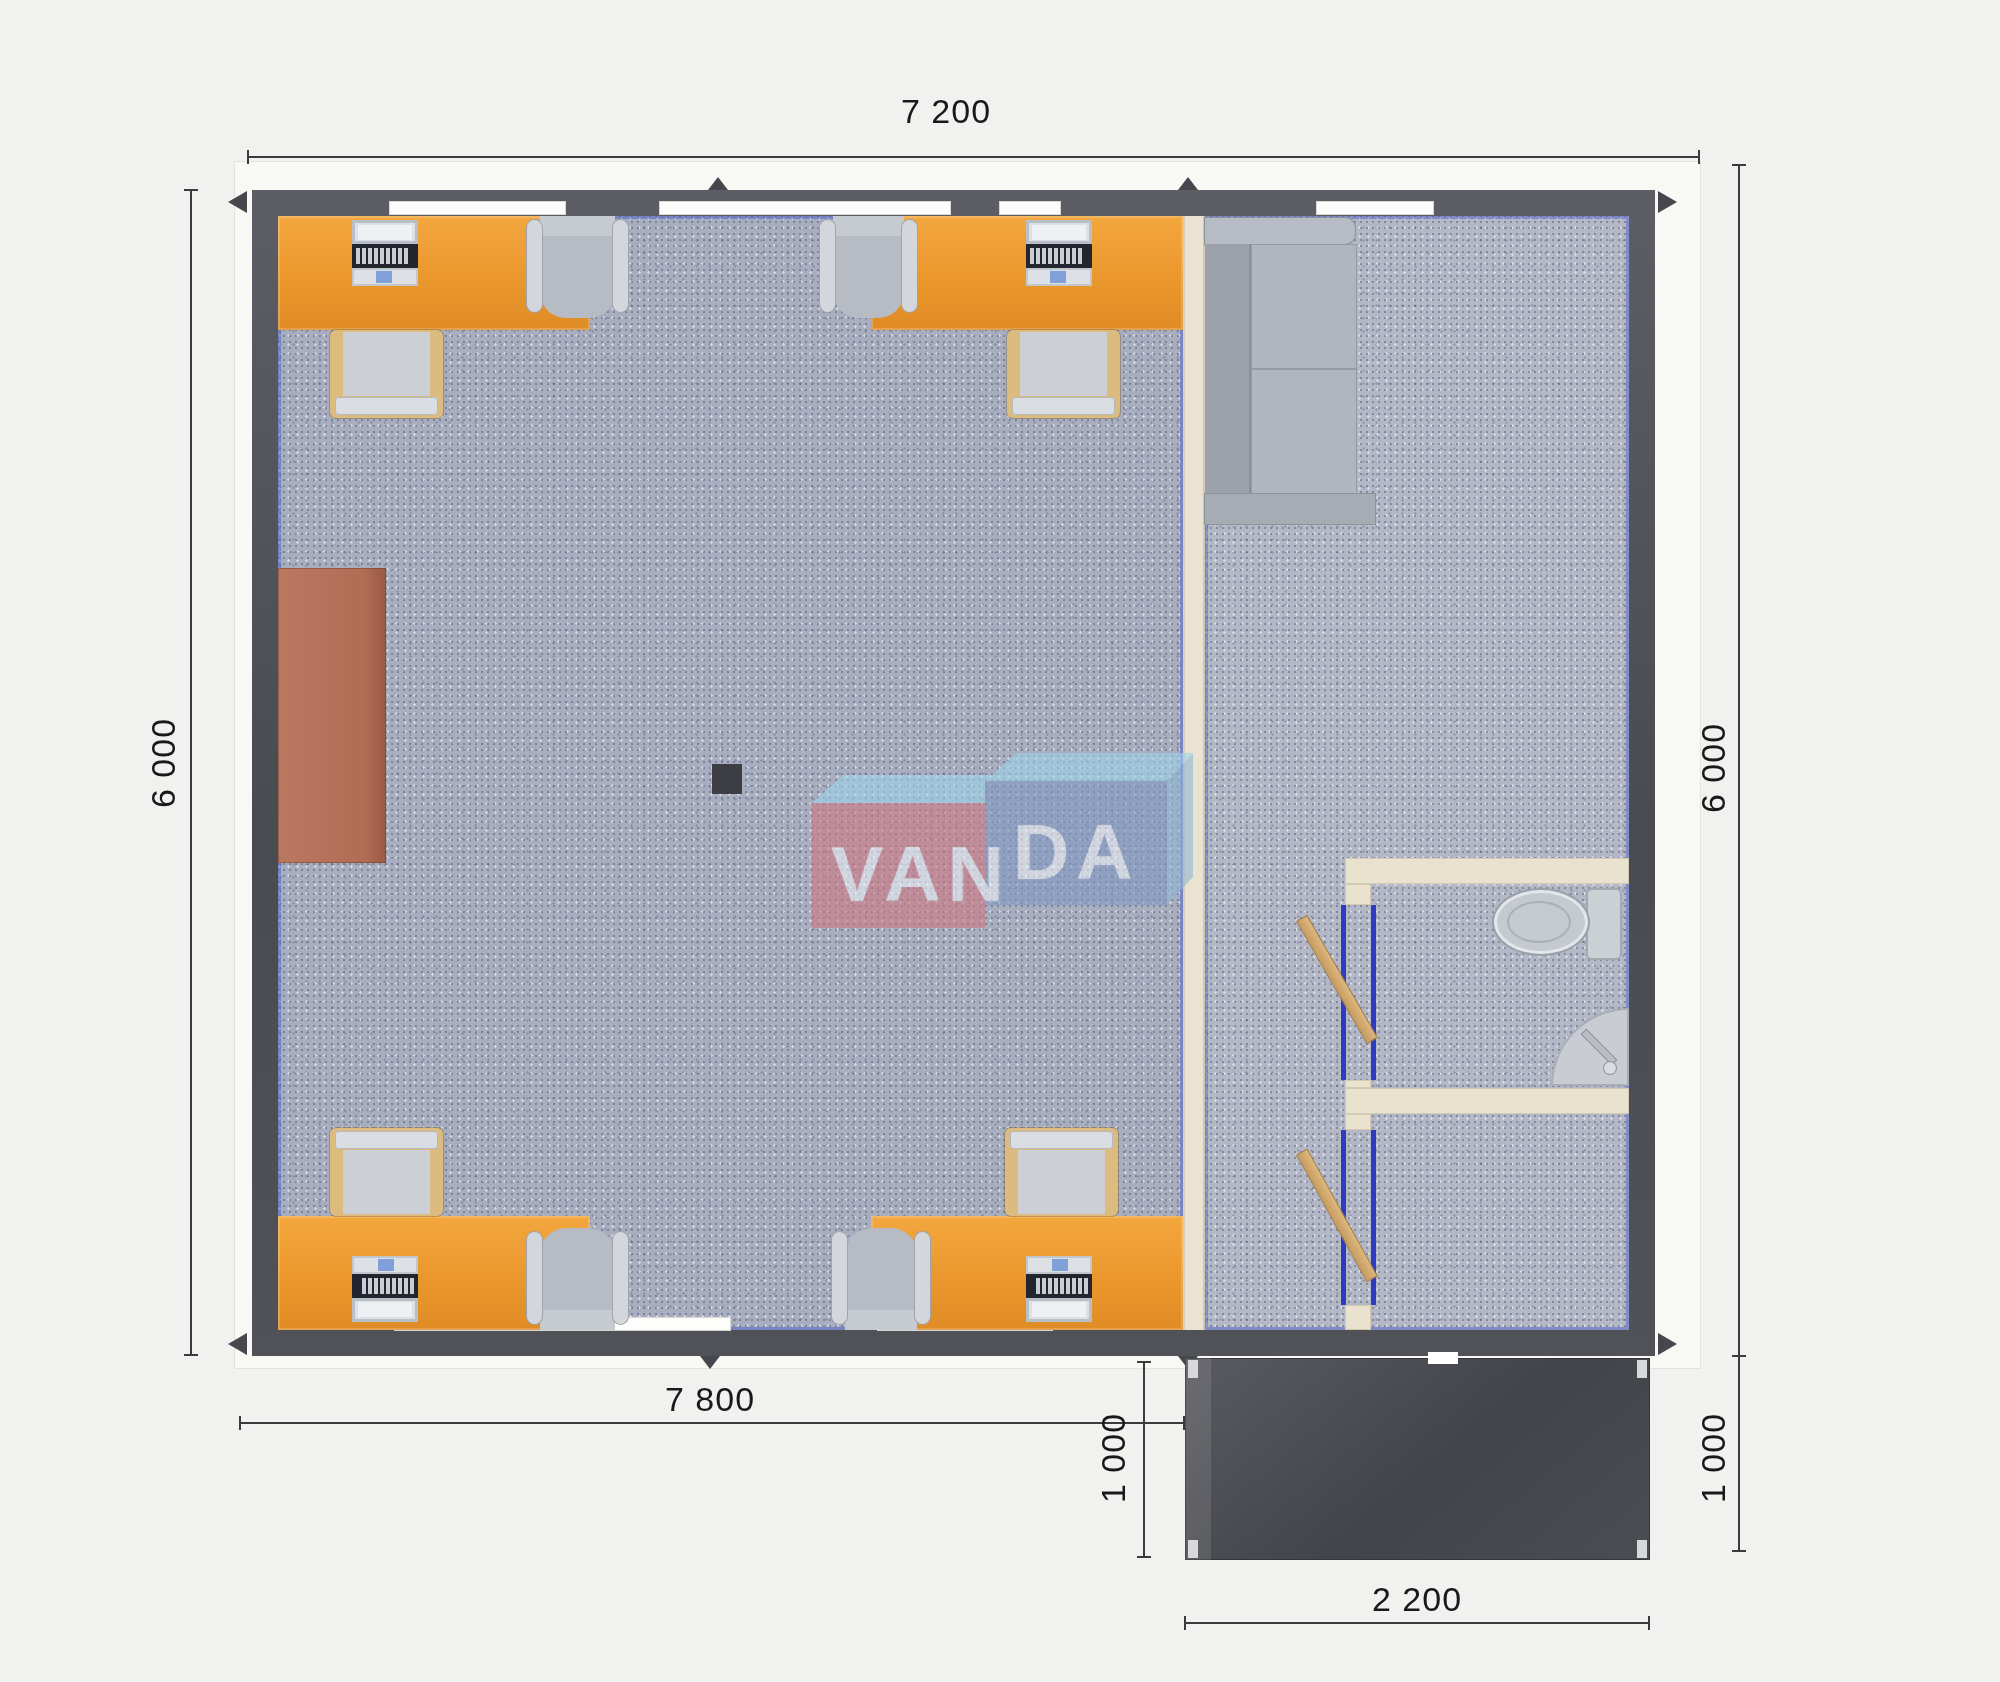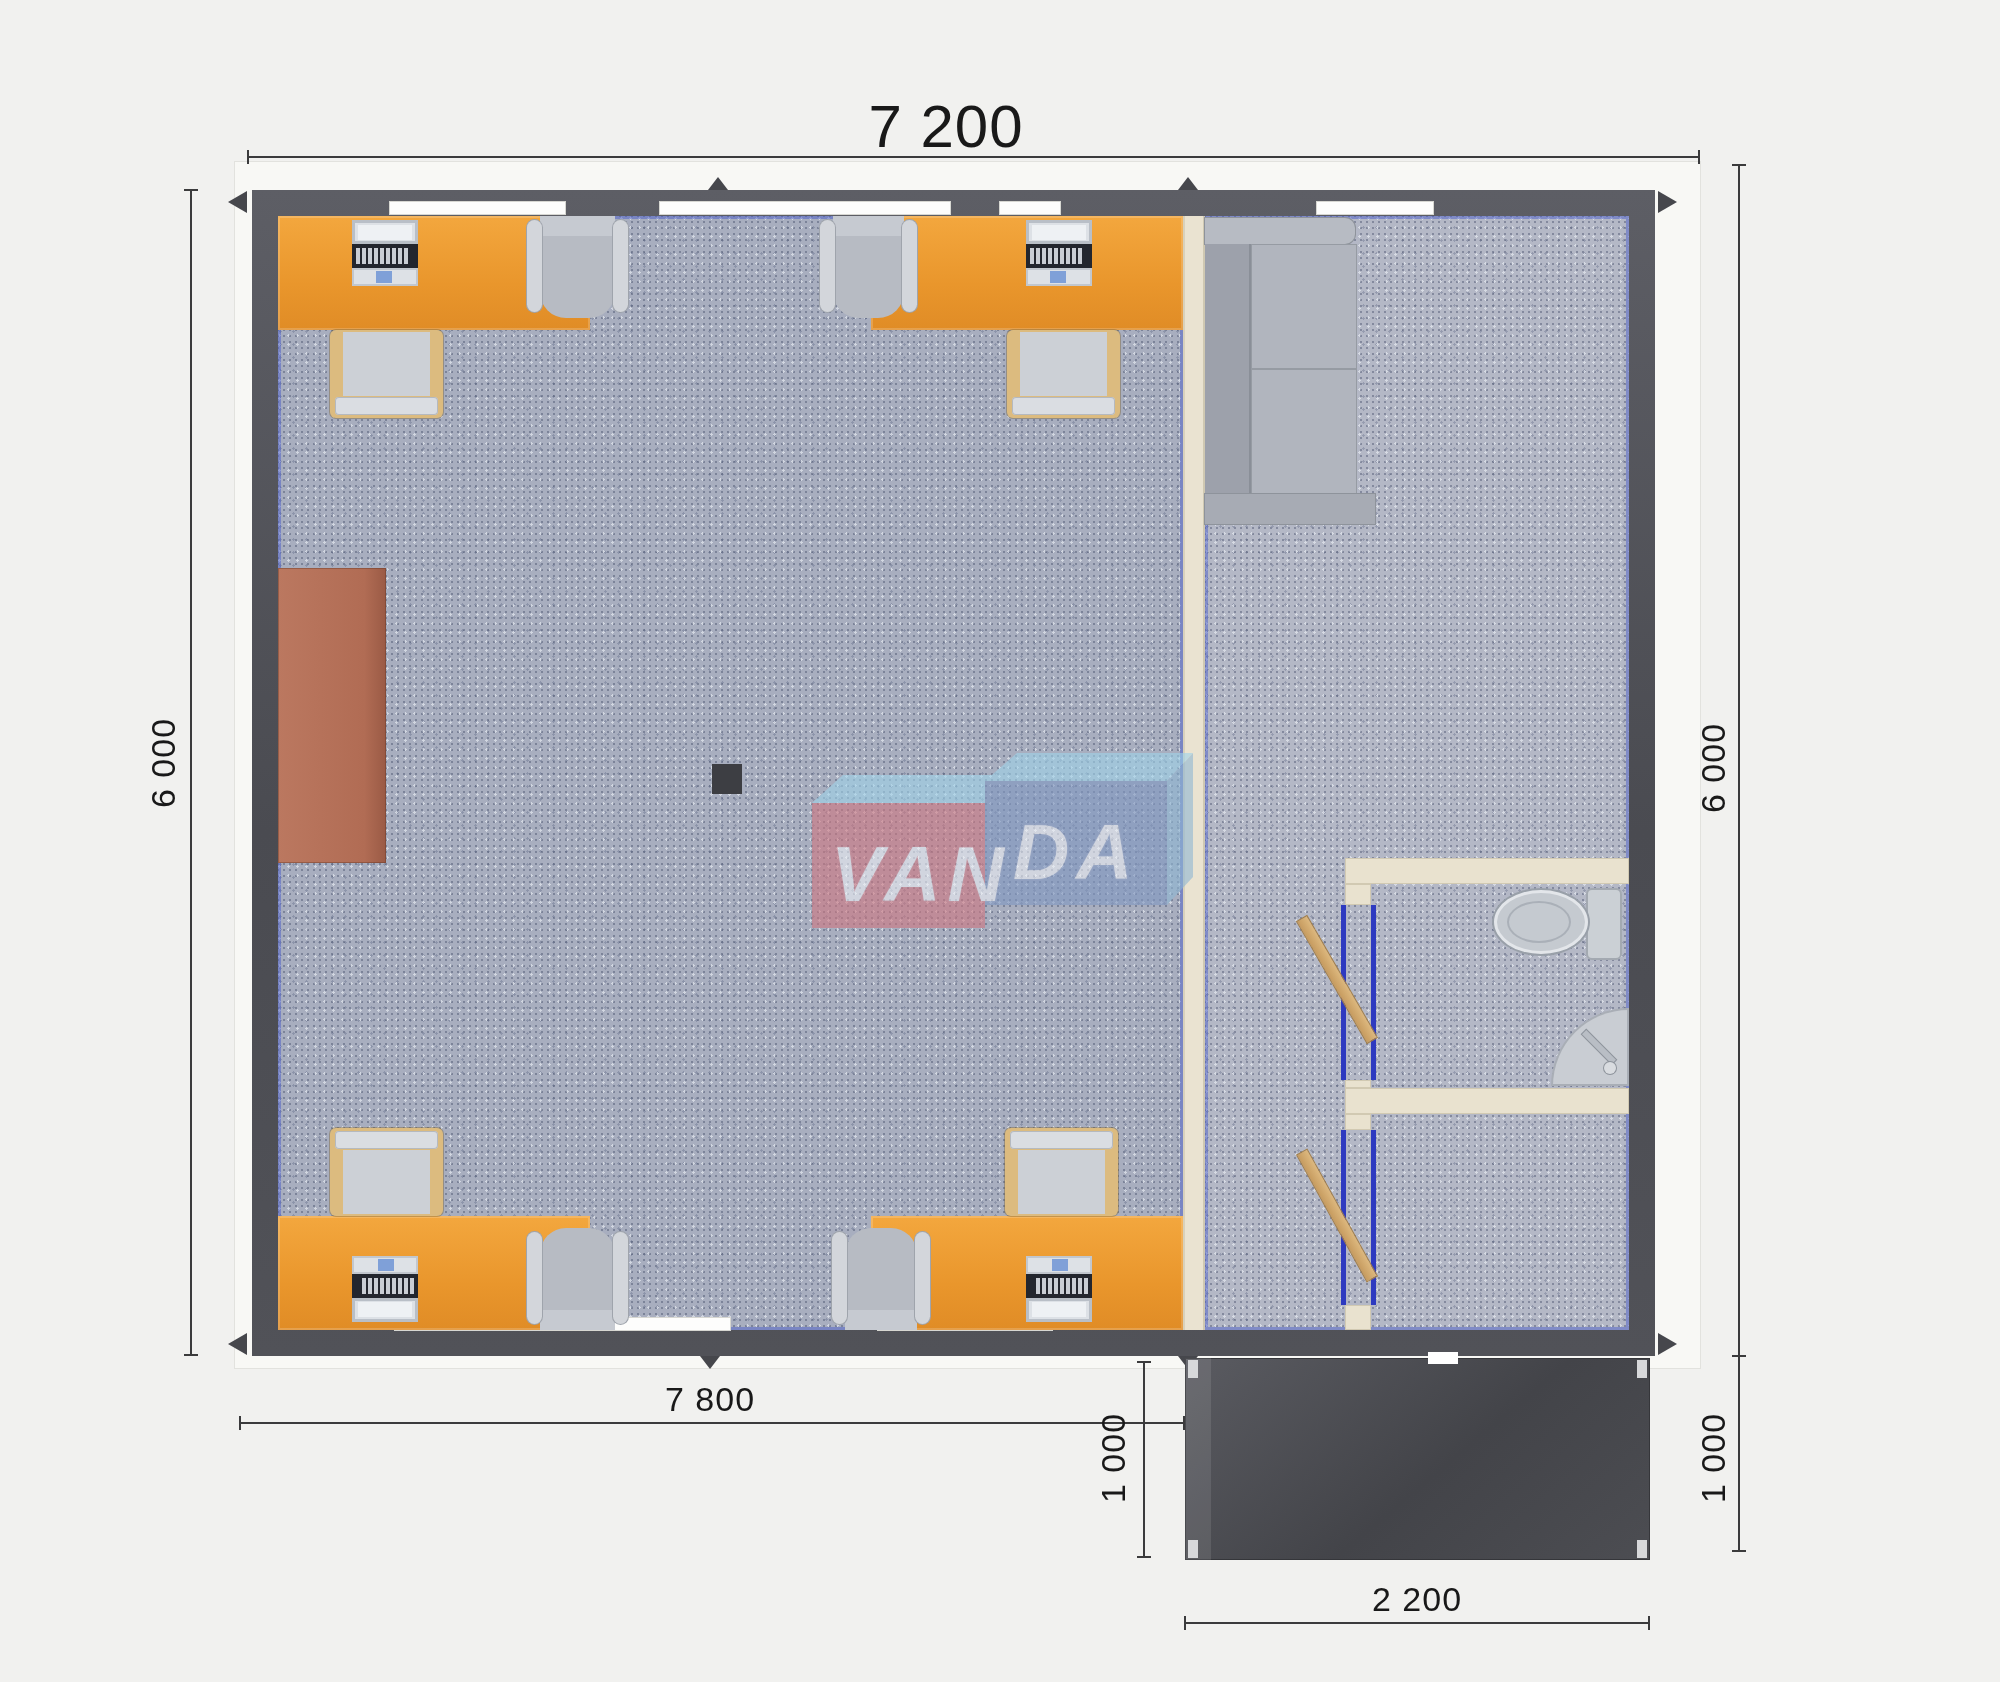--- a/index.html
+++ b/index.html
@@ -4,21 +4,21 @@
 <style>
   html,body{margin:0;padding:0;background:#e6e6e4;}
   .canvas{position:relative;width:2000px;height:1682px;background:#f1f1ef;overflow:hidden;
           font-family:"Liberation Sans",sans-serif;}
   .abs{position:absolute;}
 
   
   .dline{position:absolute;background:#3b3b3c;}
   .tick{position:absolute;background:#3b3b3c;}
   .dim{position:absolute;color:#191919;font-size:34px;letter-spacing:1px;text-align:center;}
-  .dim.big{font-size:60px;}
+  .dim.big{font-size:34px;}
   .vrot{transform:rotate(-90deg);}
 
   
   .trim{position:absolute;left:235px;top:162px;width:1465px;height:1206px;
         background:#f8f8f5;box-shadow:0 0 0 1px #e2e2de;}
   .wallring{position:absolute;left:252px;top:190px;width:1403px;height:1166px;
         background:linear-gradient(180deg,#5d5e65 0%,#4a4b51 55%,#515258 100%);}
   .carpet{background-color:#a8aebf;
         background-image:
           radial-gradient(rgba(52,62,92,.38) 1.1px, transparent 1.4px),
@@ -107,21 +107,21 @@
 
   
   .porch{position:absolute;left:1185px;top:1358px;width:465px;height:202px;
         background:linear-gradient(140deg,#5a5b61 0%,#434449 55%,#4c4d52 100%);
         box-shadow:inset 0 0 0 1px #35363a;}
   .porch-edge{position:absolute;left:0;top:0;width:26px;height:100%;background:rgba(255,255,255,.10);}
   .post{position:absolute;width:10px;height:18px;background:#d7d8da;}
   .threshold{position:absolute;left:1428px;top:1352px;width:30px;height:12px;background:#ffffff;}
 
   
-  .watermark{position:absolute;left:795px;top:737px;width:400px;height:230px;opacity:.6;font-style:italic;}
+  .watermark{position:absolute;left:795px;top:737px;width:400px;height:230px;opacity:.6;}
   .wm-text{position:absolute;color:#edf0f5;font-weight:bold;font-size:78px;letter-spacing:7px;
         text-shadow:0 0 2px rgba(255,255,255,.35);}
 </style>
 </head>
 <body>
 
 <div class="canvas">
 
   <div class="trim"></div>
   <div class="wallring"></div>

